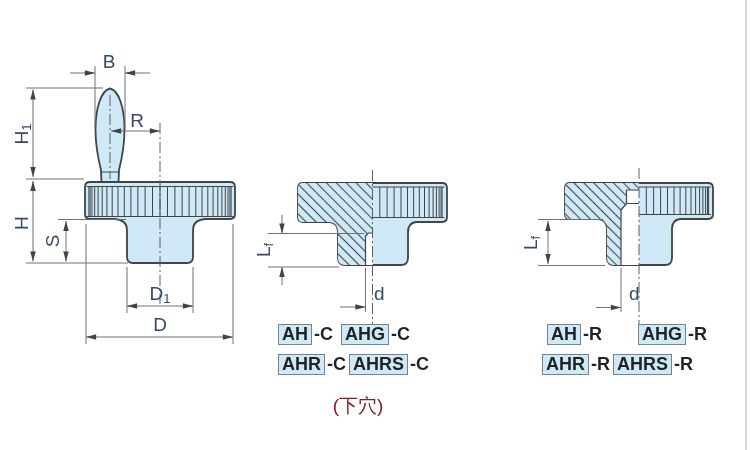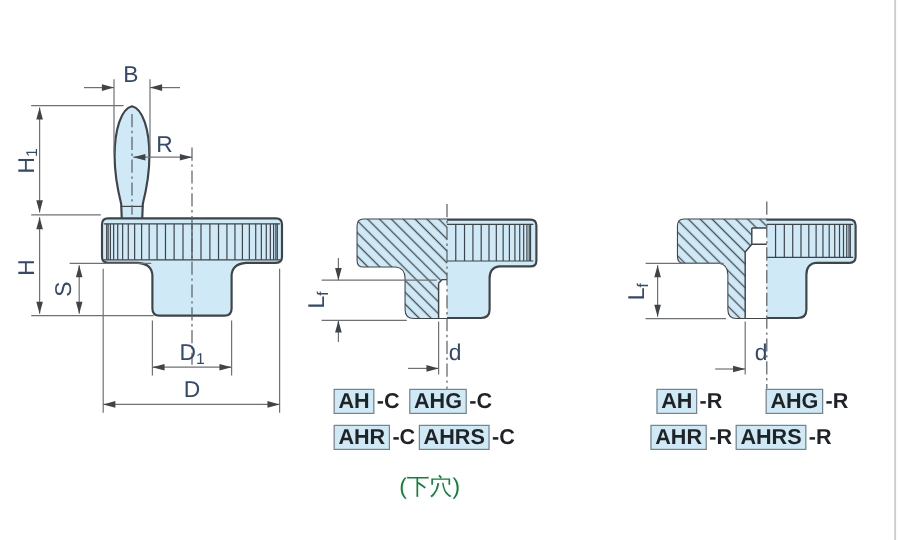--- a/index.html
+++ b/index.html
@@ -6,21 +6,21 @@
   .stage{position:relative;width:750px;height:450px;background:#fff;overflow:hidden;
          font-family:"Liberation Sans",sans-serif;}
   .stage svg{position:absolute;left:0;top:0;}
   svg text{font-family:"Liberation Sans",sans-serif;font-size:19px;fill:#34496b;}
   .codes{position:absolute;}
   .crow{display:flex;align-items:flex-start;margin-bottom:9px;white-space:nowrap;}
   .pair{display:inline-flex;align-items:center;justify-content:center;}
   .cbox{display:inline-block;background:#cfe9f6;border:1.5px solid #76828e;
         padding:0 3px;line-height:19px;font-size:18px;font-weight:700;color:#1f2326;}
   .csuf{font-size:18px;font-weight:700;color:#1f2326;margin-left:2px;}
-  .caption{text-align:center;font-size:19px;color:#15803d;margin-top:18px;}
+  .caption{text-align:center;font-size:19px;color:#7f1d1d;margin-top:18px;}
 </style>
 </head>
 <body>
 
 <div class="stage">
 <svg width="750" height="450" viewBox="0 0 750 450">
   <defs>
     <marker id="arw" viewBox="0 0 10 6" refX="9.6" refY="3" markerWidth="11" markerHeight="6.6" orient="auto-start-reverse" markerUnits="userSpaceOnUse">
       <path d="M0.4,0.5 L9.6,3 L0.4,5.5 Z" fill="#3f4449"></path>
     </marker>

